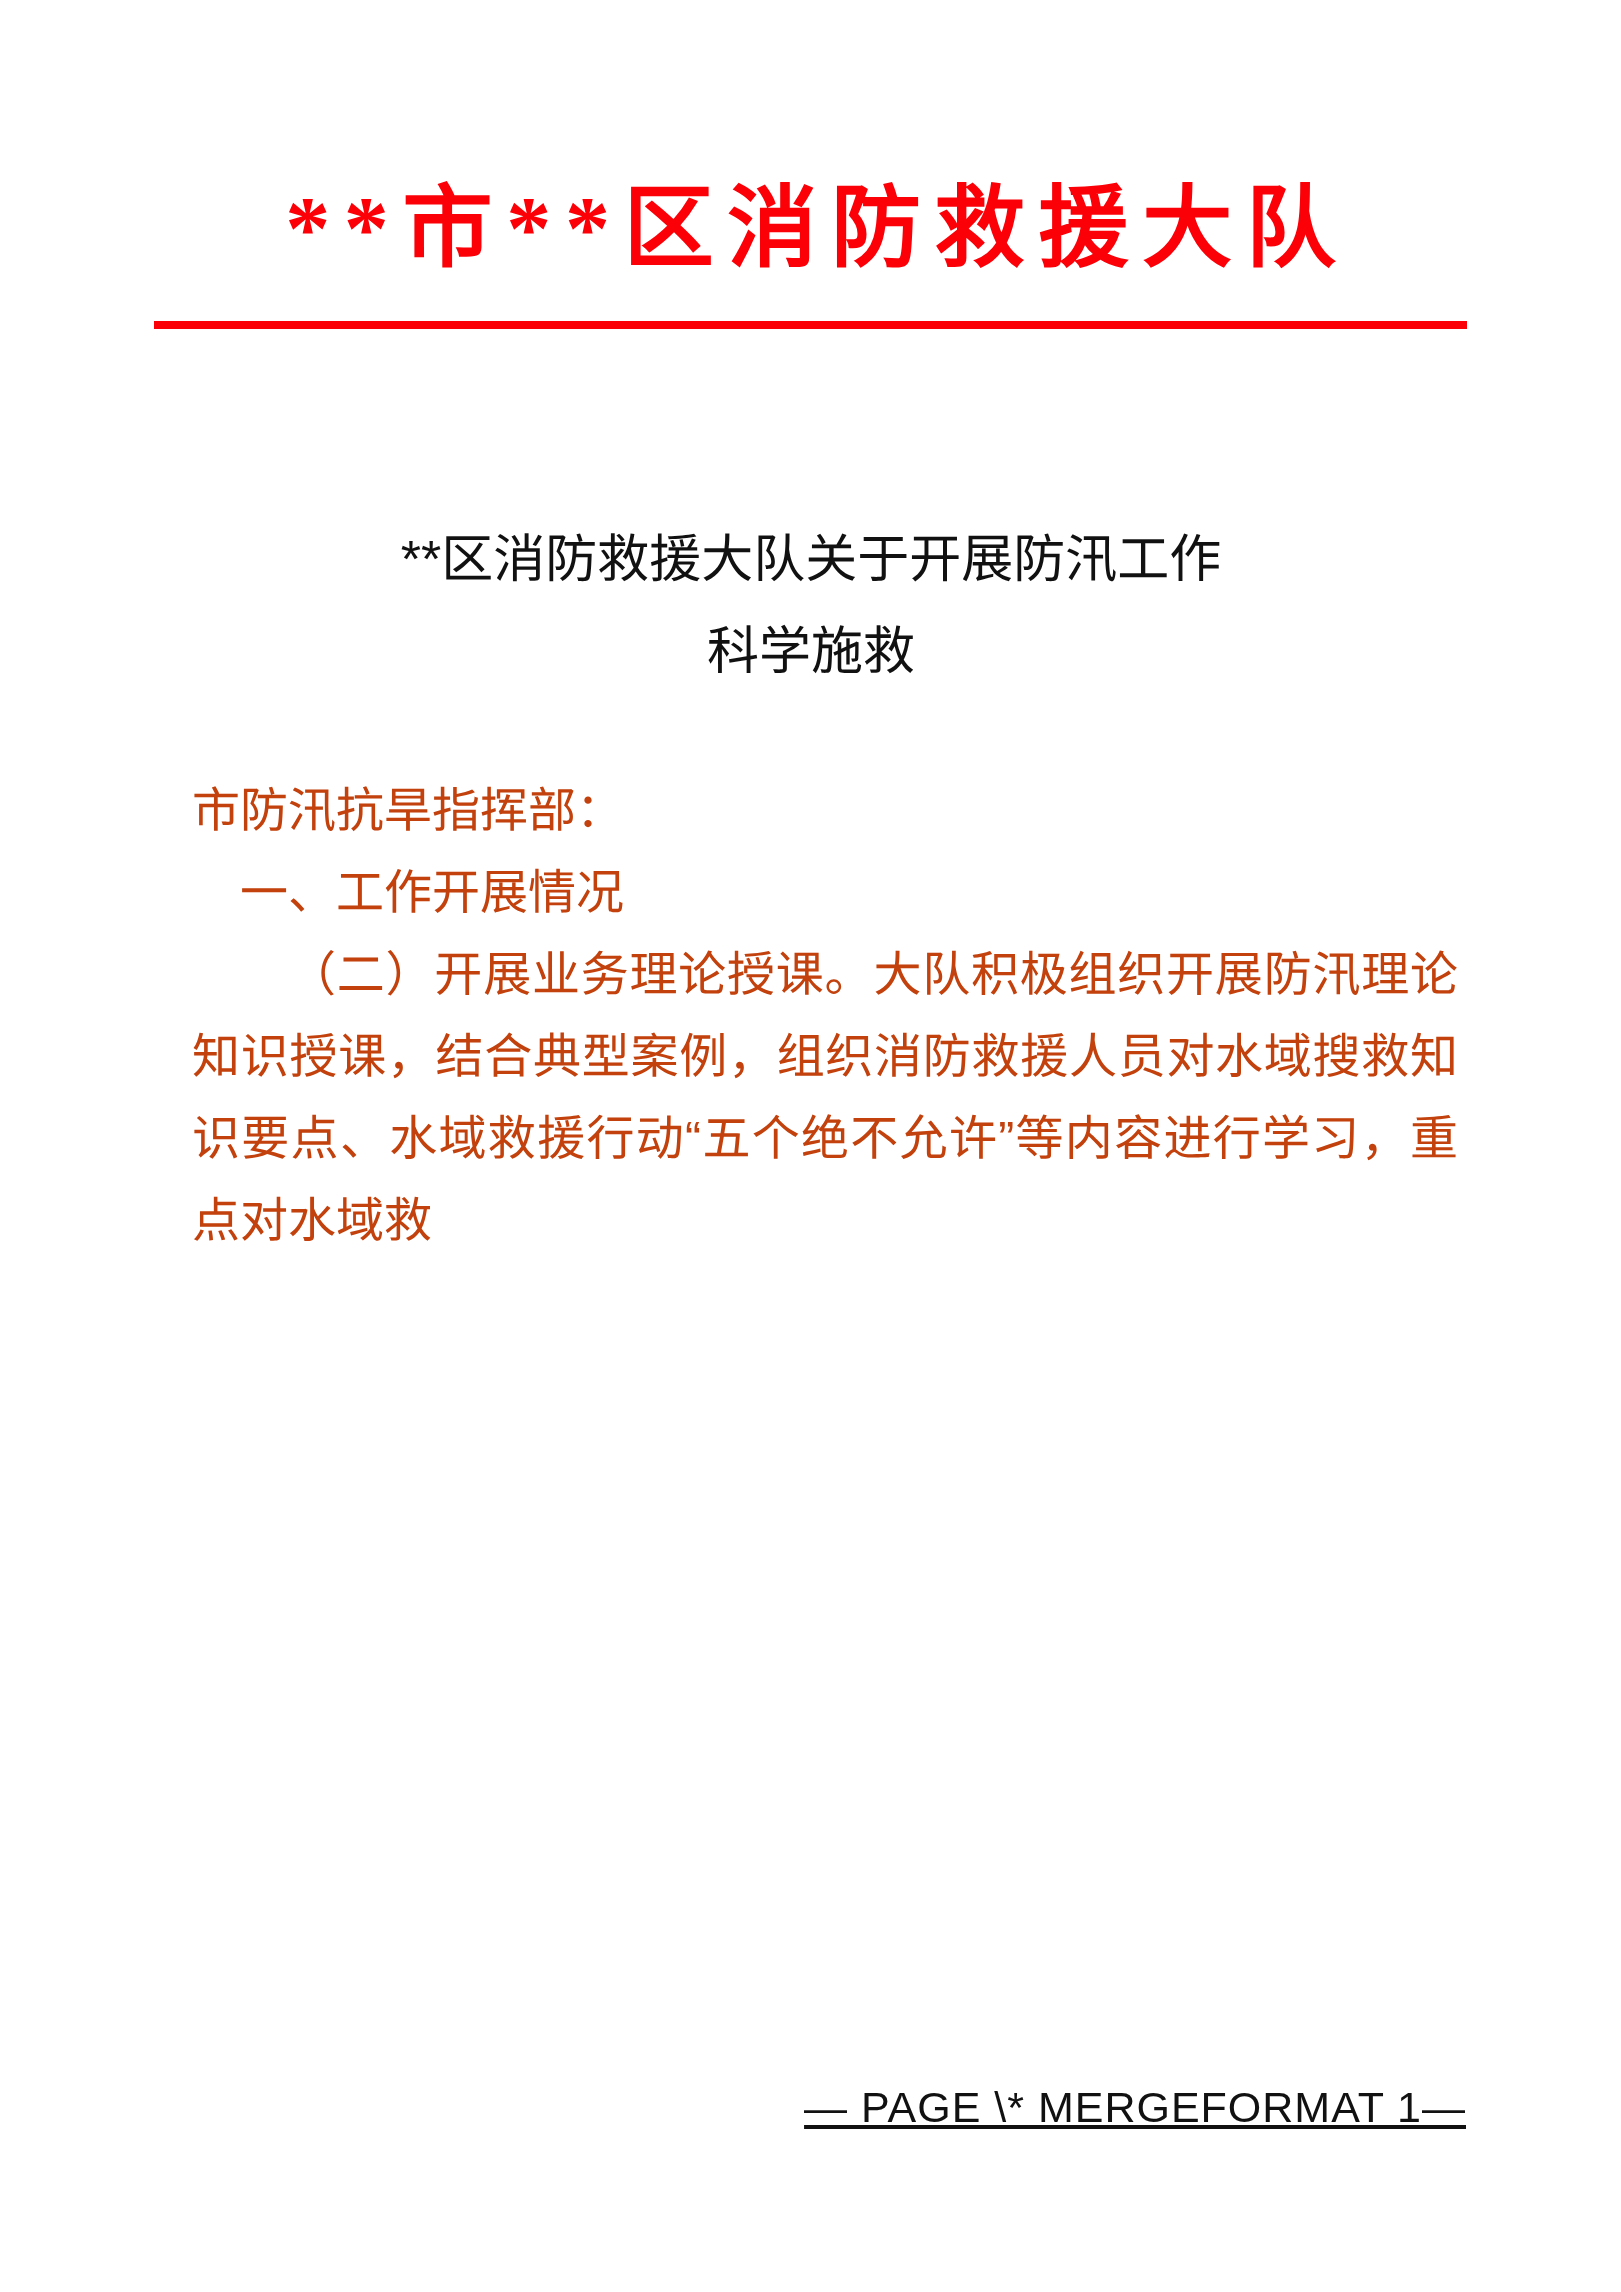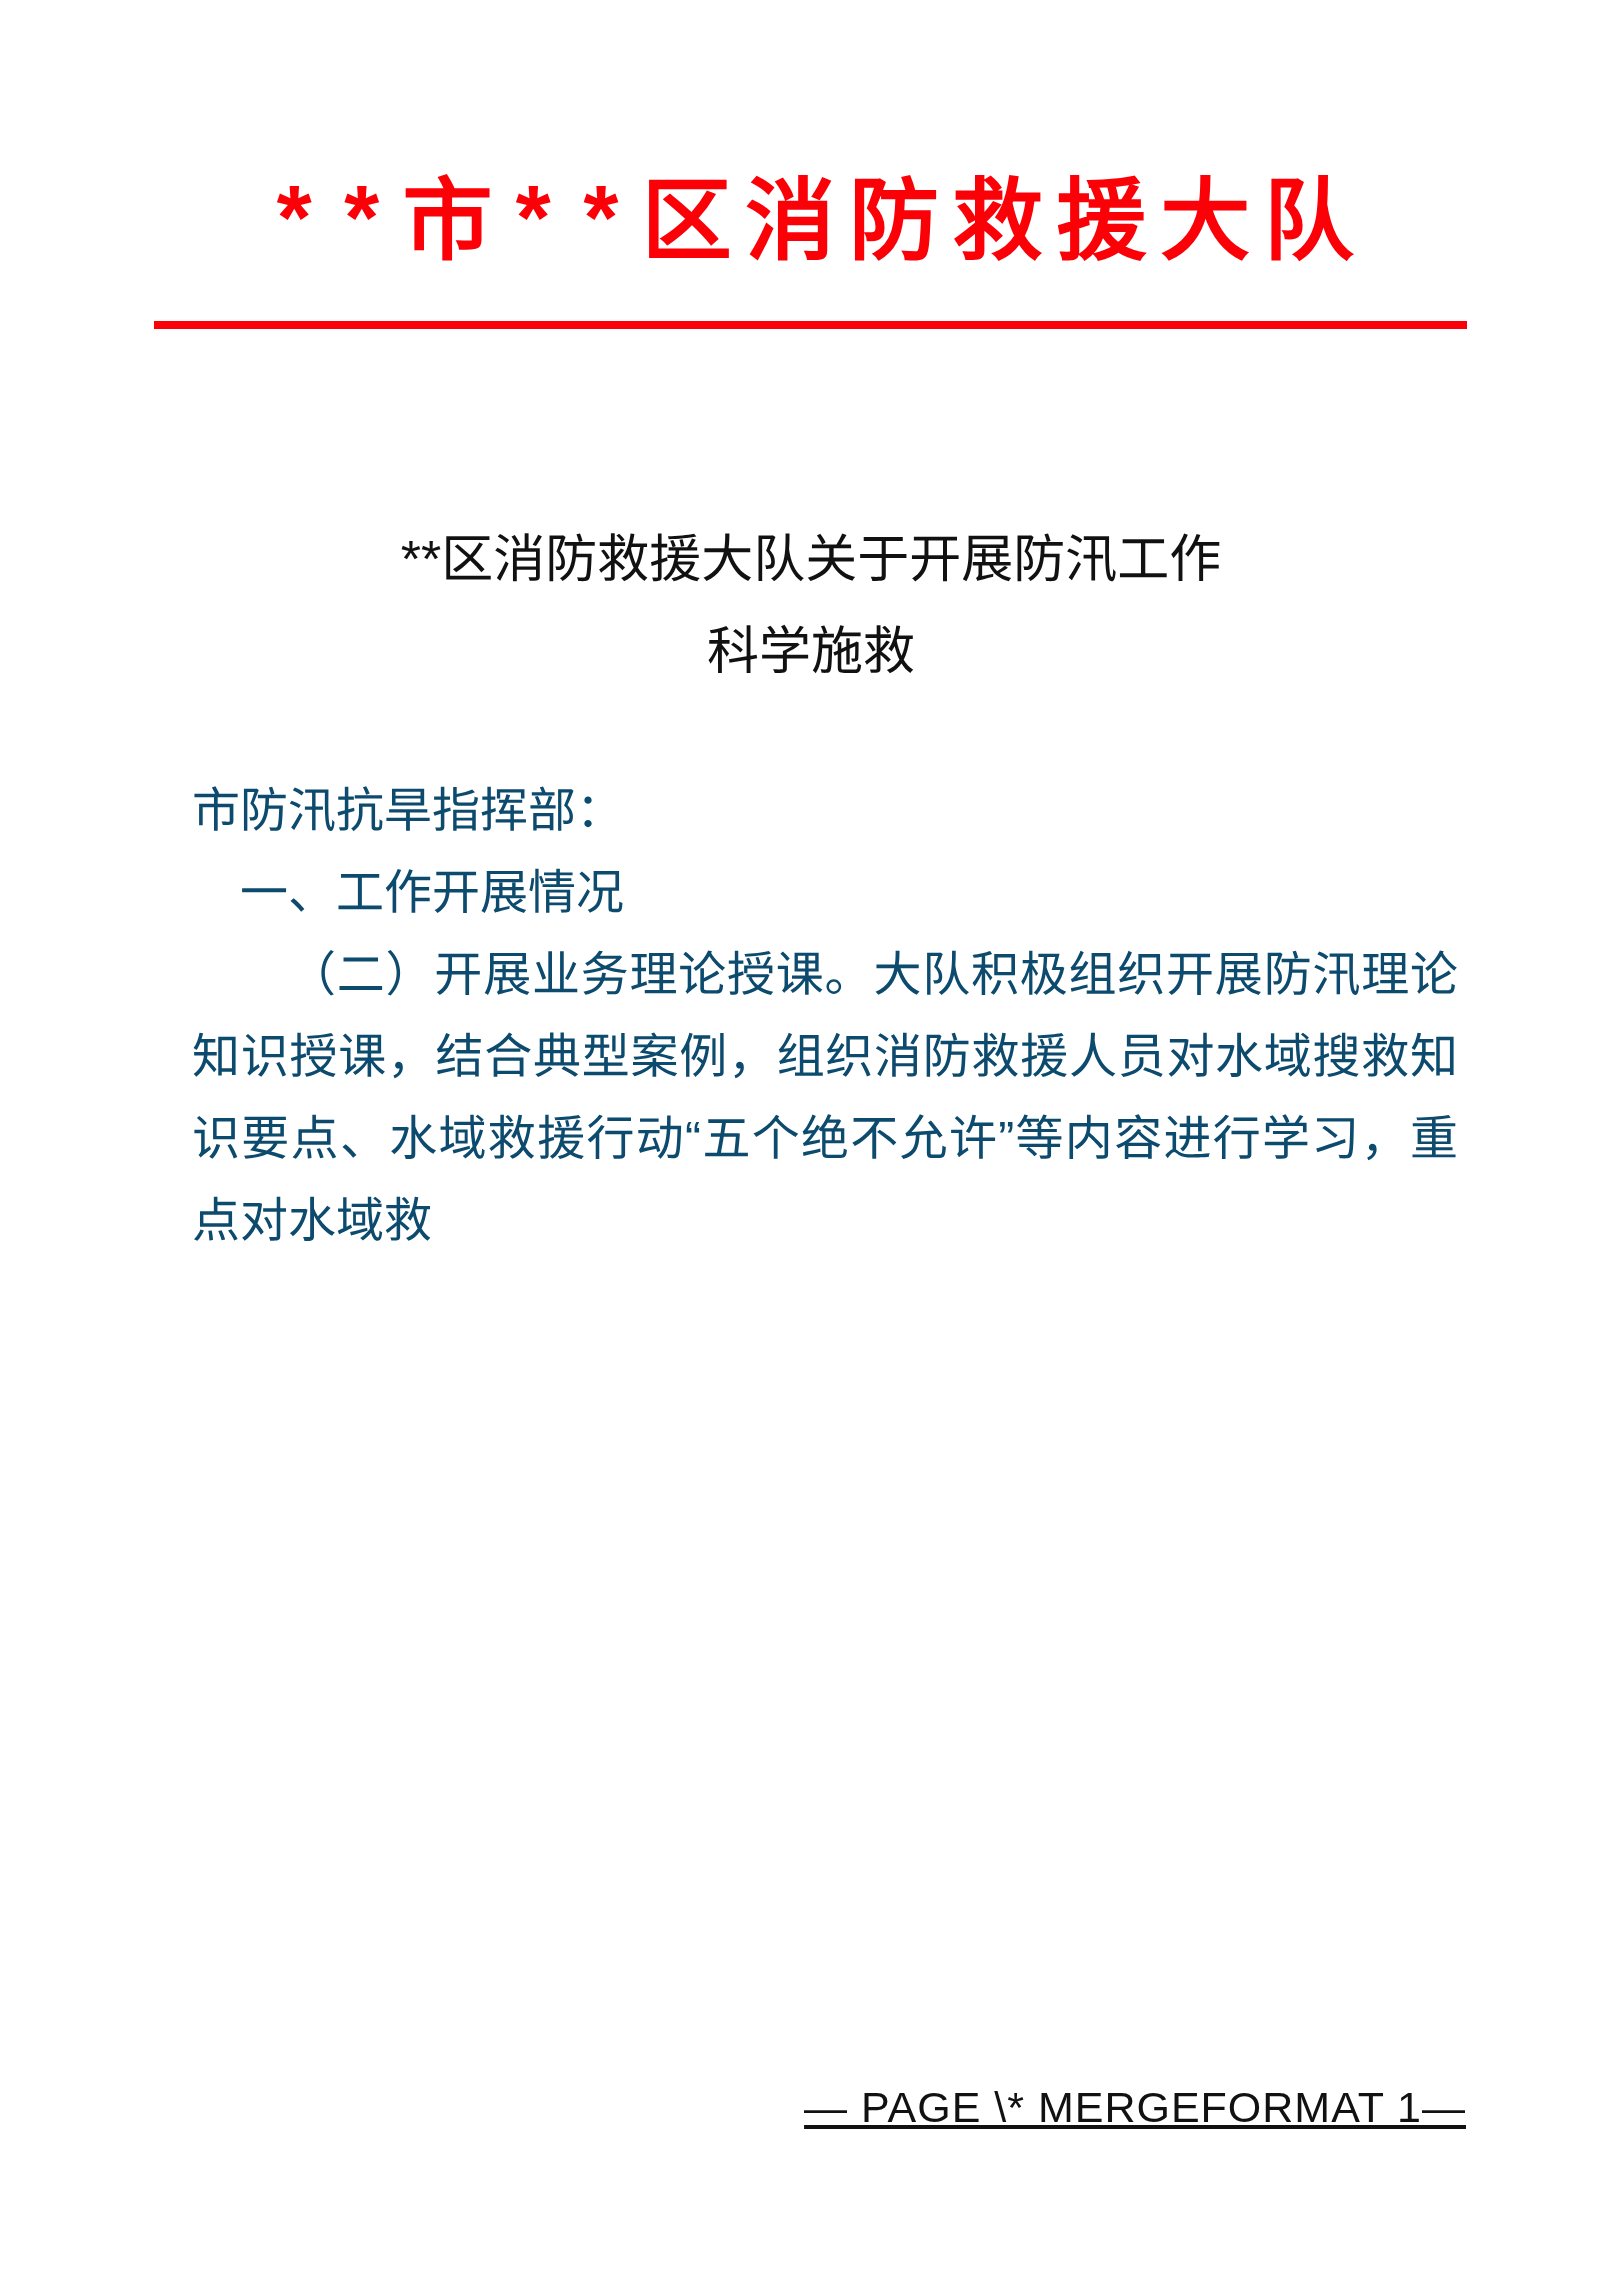--- a/index.html
+++ b/index.html
@@ -32,21 +32,21 @@
   }
   .letterhead-title {
     text-align: center;
     color: #fb0007;
     font-weight: 700;
     font-size: 90px;
     line-height: 1.04;
     letter-spacing: 13.7px;
     text-indent: 13.7px;
     white-space: nowrap;
-    font-family: Liberation Mono, monospace;
+    font-family: Liberation Serif, serif;
   }
   .letterhead-rule {
     margin: 45px auto 0 auto;
     width: 1313px;
     height: 8.8px;
     background: #fb0007;
   }
 
   
   .doc-title {
@@ -69,21 +69,21 @@
   
   .body-area {
     position: absolute;
     left: 192px;
     top: 770px;
     width: 1266px;
   }
   .para {
     font-size: 48px;
     line-height: 82px;
-    color: #0c4a6e;
+    color: #c2410c;
     text-align: justify;
     text-justify: inter-ideograph;
     margin: 0 0 0 0;
     letter-spacing: 0px;
     font-weight: 400;
   }
   .para.salutation {
     margin-bottom: 0px;
   }
   .para.indent {

